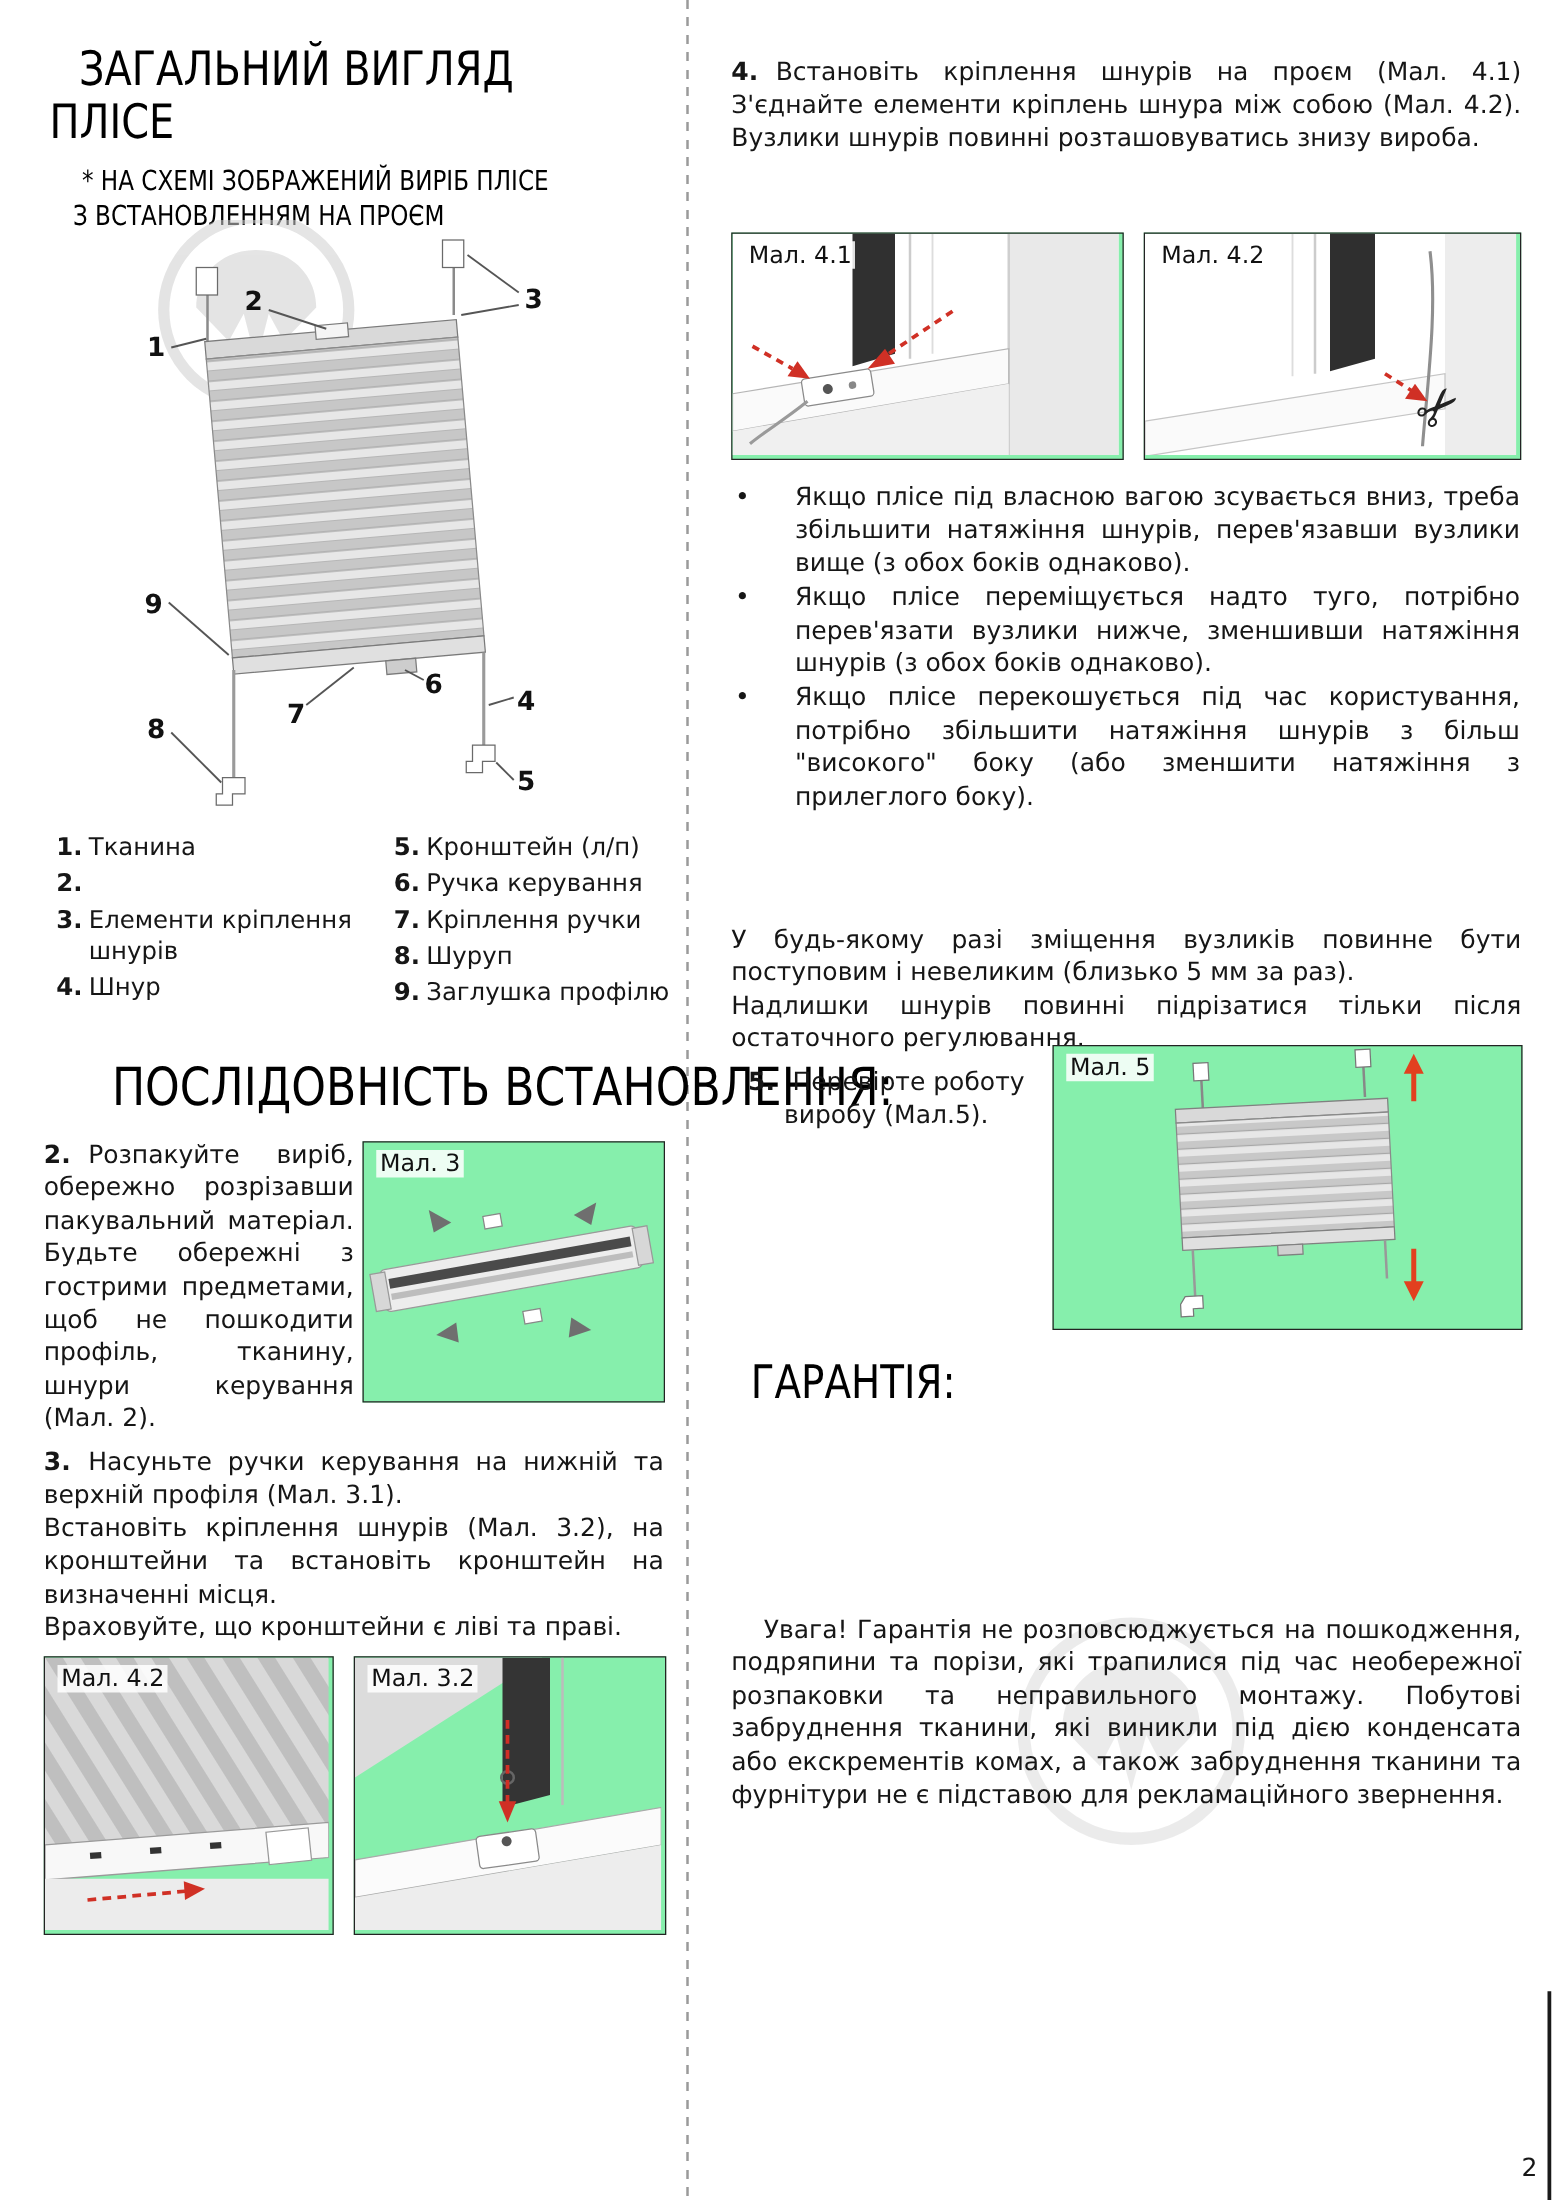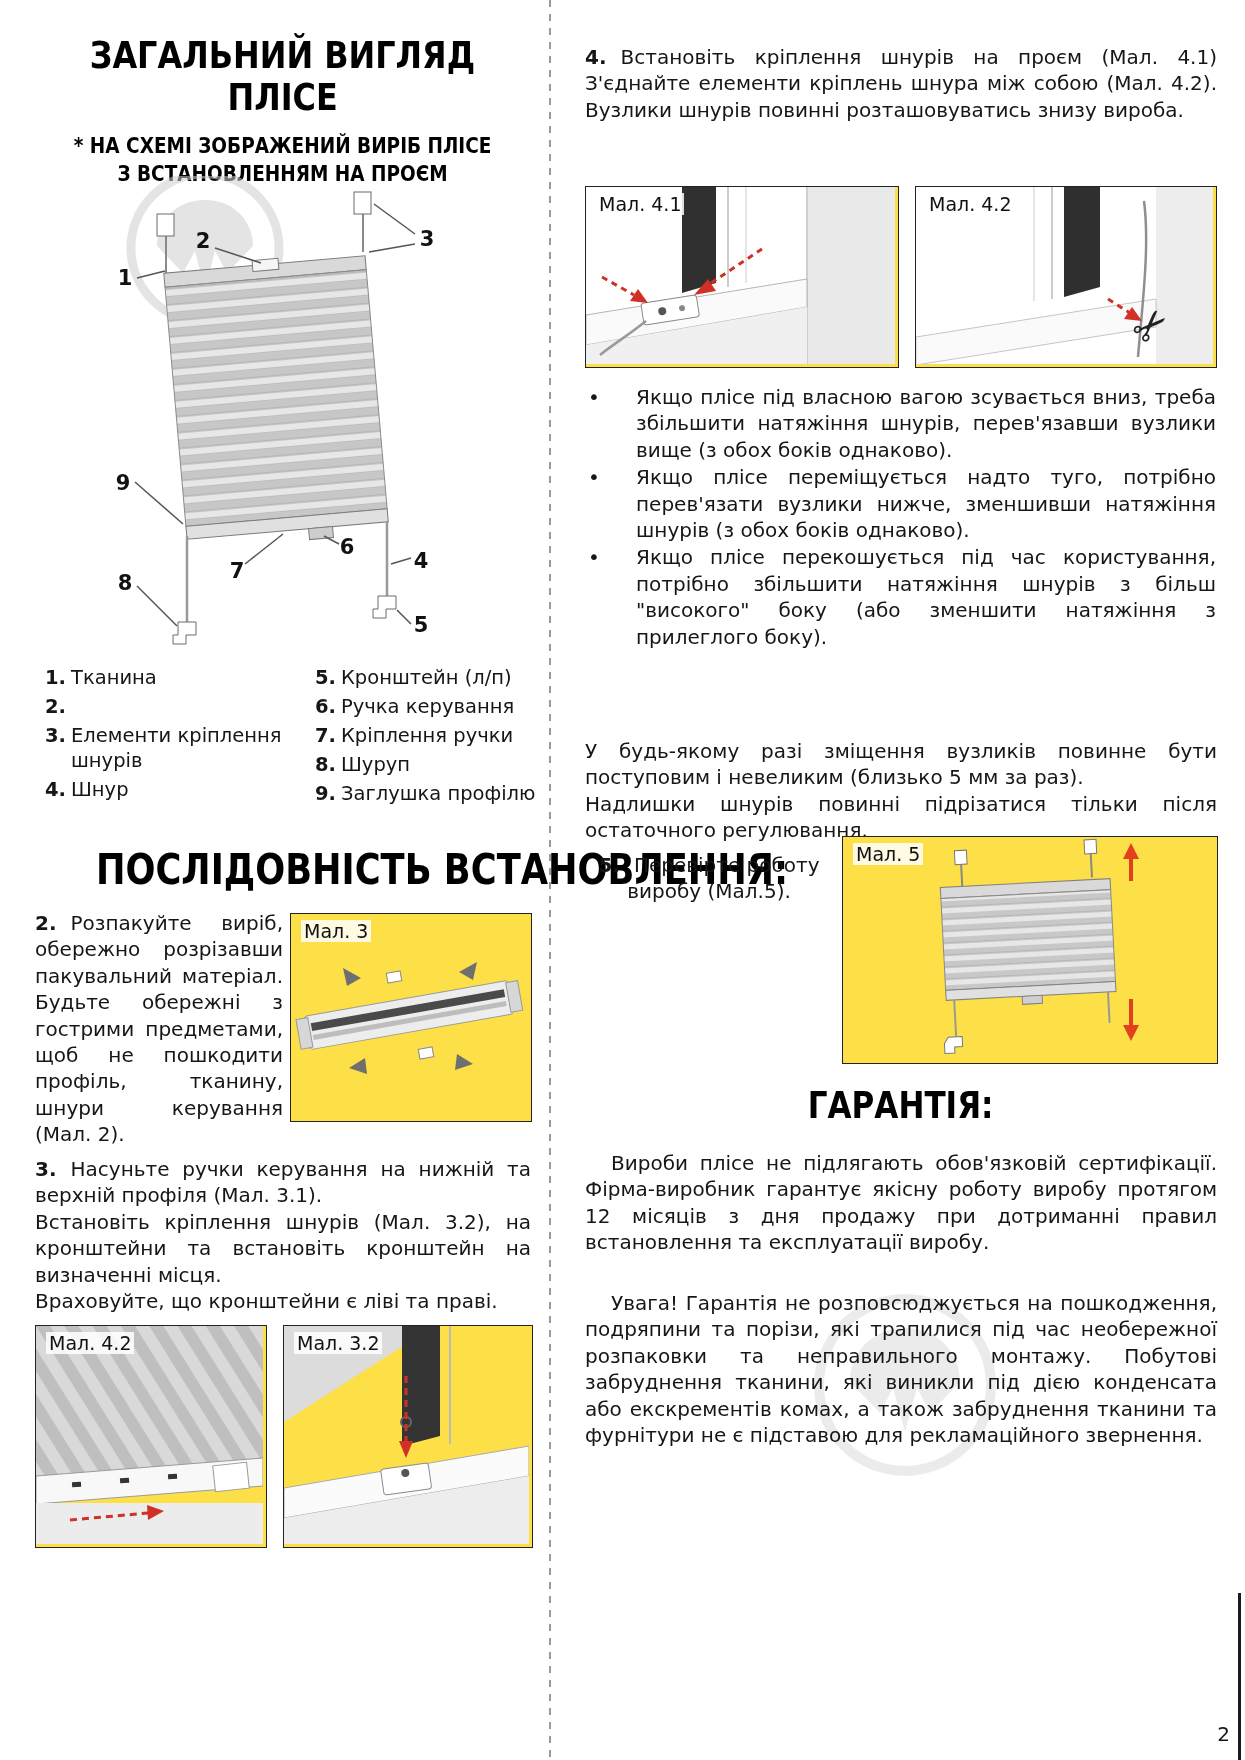--- a/index.html
+++ b/index.html
@@ -1,23 +1,23 @@
 <!DOCTYPE html>
 <html><head>
 <meta charset="utf-8">
 <style>
   html,body{margin:0;padding:0}
   body{width:1245px;height:1760px;position:relative;background:#ffffff;
        font-family:"DejaVu Sans","Liberation Sans",sans-serif;color:#161616;overflow:hidden}
   .abs{position:absolute}
   .body{font-size:20px;line-height:1.32;text-align:justify}
   .small{font-size:19.5px;line-height:1.28}
-  .heading{font-weight:bold;text-align:center;color:#000}
+  .heading{font-weight:normal;color:#000}
   .hc{display:inline-block;transform:scaleX(0.84);transform-origin:center;white-space:nowrap}
-  .fig{position:absolute;border:1.5px solid #232323;background:#fde047;overflow:hidden}
+  .fig{position:absolute;border:1.5px solid #232323;background:#86efac;overflow:hidden}
   .fig svg{position:absolute;left:0;top:0}
   .figlabel{position:absolute;top:6px;left:10px;font-size:19px;color:#111;z-index:3;
             background:rgba(255,255,255,0.85);padding:0 3px}
   .stepnum{font-weight:bold;margin-right:14px}
   .legend-item{display:flex;margin-bottom:4px}
   .ln{font-weight:bold;min-width:26px}
   .lt{flex:1}
   .bullet-row{display:flex;margin-bottom:1px}
   .bm{width:48px;font-size:20px;line-height:1.32}
   .bt{flex:1}
@@ -333,20 +333,19 @@
 
   <svg class="abs" style="left:800px;top:1280px;z-index:0" width="210" height="210" viewBox="0 0 210 210" opacity="0.5">
     <circle cx="105" cy="105" r="86" fill="none" stroke="#d9d9d9" stroke-width="10"></circle>
     <path d="M105 48 C71 48 50 74 50 102 L80 133 L93 108 L105 152 L117 108 L130 133 L160 102 C160 74 139 48 105 48 Z" fill="#d9d9d9"></path>
   </svg>
 
   <div class="abs heading z1" style="left:585px;top:1084px;width:632px;font-size:37px">
     <span class="hc">ГАРАНТІЯ:</span>
   </div>
 
-  <div class="abs body z1" style="left:585px;top:1150px;width:632px;text-indent:26px">Вироби плісе не підлягають обов'язковій сертифікації. Фірма-виробник гарантує якісну роботу виробу протягом 12 місяців з дня продажу при дотриманні правил встановлення та експлуатації виробу.</div>
 
   <div class="abs body z1" style="left:585px;top:1290px;width:632px;text-indent:26px">Увага! Гарантія не розповсюджується на пошкодження, подряпини та порізи, які трапилися під час необережної розпаковки та неправильного монтажу. Побутові забруднення тканини, які виникли під дією конденсата або екскрементів комах, а також забруднення тканини та фурнітури не є підставою для рекламаційного звернення.</div>
 
   <div class="abs" style="left:1238px;top:1593px;width:2.5px;height:167px;background:#1a1a1a"></div>
   <div class="abs" style="left:1190px;top:1722px;width:40px;text-align:right;font-size:20px">2</div>
 
 </div>
 
 </body></html>

